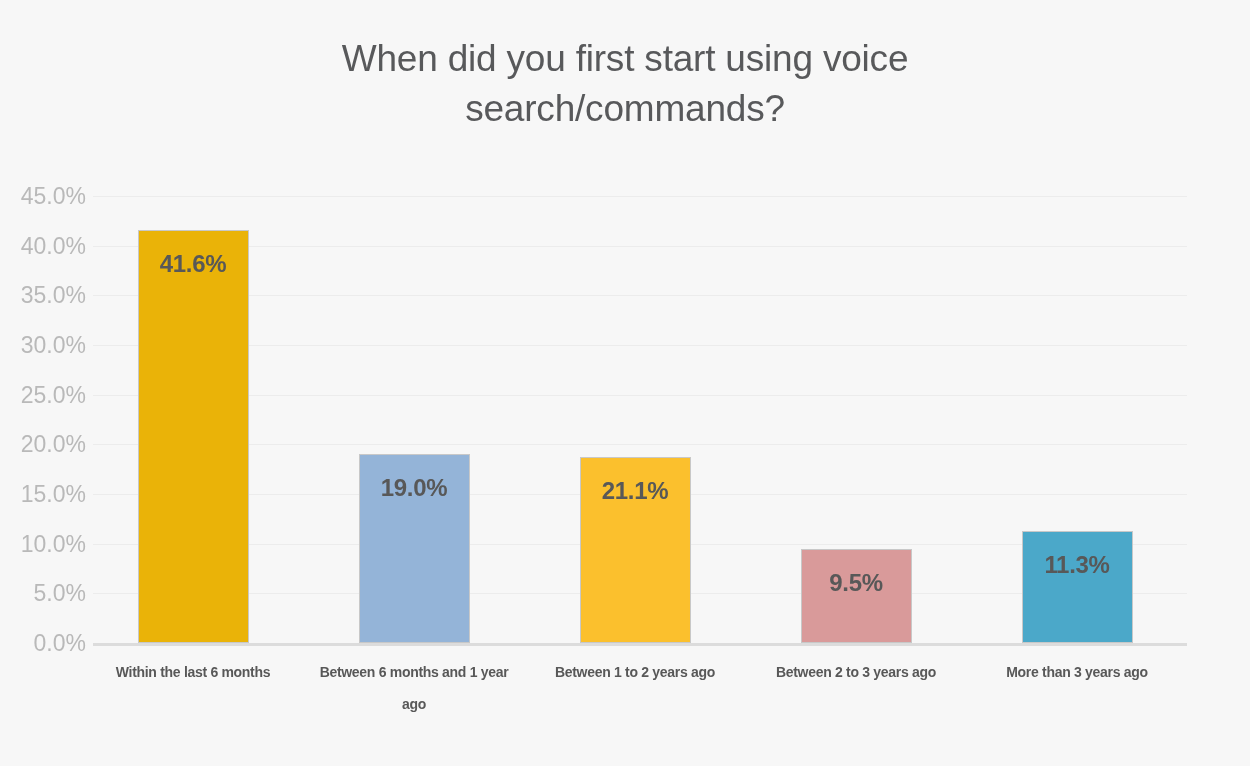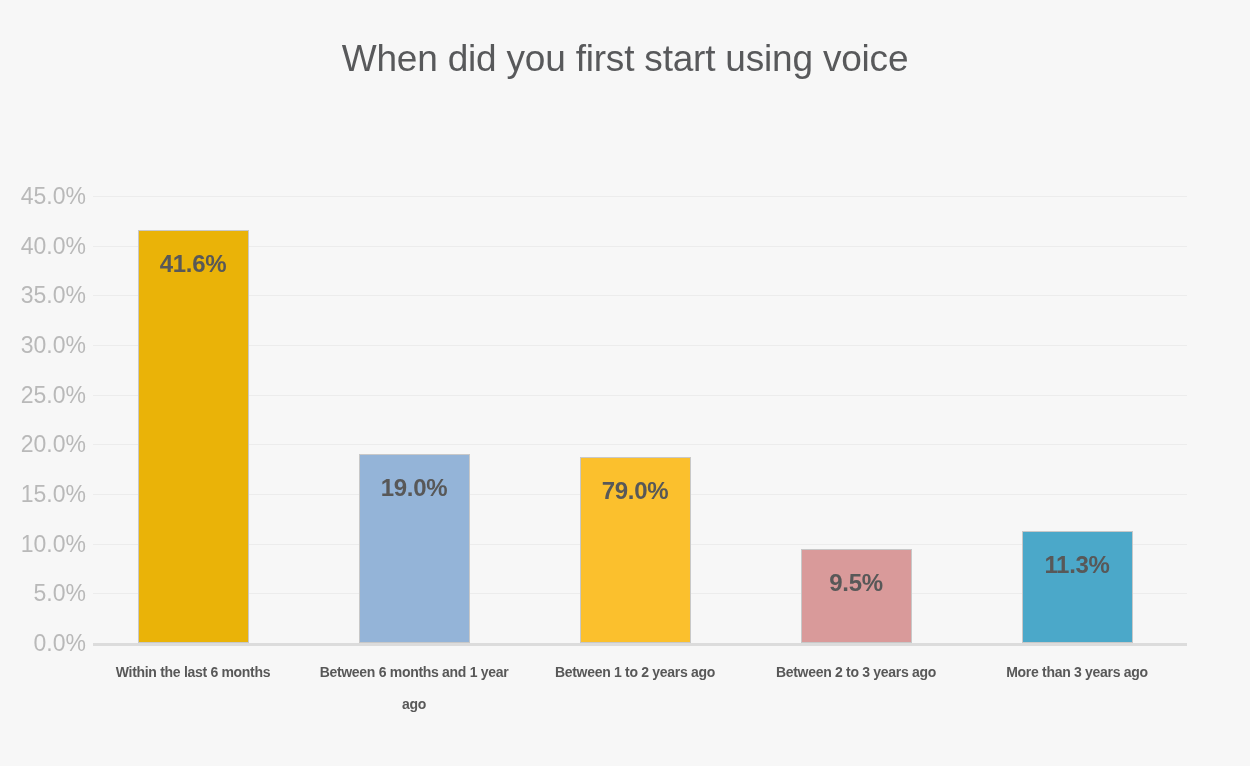--- a/index.html
+++ b/index.html
@@ -102,21 +102,21 @@
     font-weight: bold;
     color: #585858;
     letter-spacing: -0.3px;
   }
 </style>
 </head>
 <body>
 
 <div id="chart-root">
 
-  <div class="chart-title"><span>When did you first start using voice</span><br></div>
+  <div class="chart-title"><span>When did you first start using voice</span><br><span>search/commands?</span></div>
 
   <div class="plot">
 
     <div id="grid-layer">
         <div class="gridline" style="top: 192px;"></div>
         <div class="y-tick-label" style="top: 181px;">45.0%</div>
         <div class="gridline" style="top: 241.667px;"></div>
         <div class="y-tick-label" style="top: 230.667px;">40.0%</div>
         <div class="gridline" style="top: 291.333px;"></div>
         <div class="y-tick-label" style="top: 280.333px;">35.0%</div>
@@ -139,21 +139,21 @@
     <div class="axis-baseline"></div>
 
     <div id="bars-layer">
         <div class="bar" style="left: 137.5px; width: 111px; height: 413.227px; background: #eab308;">
           <div class="bar-value">41.6%</div>
         </div>
         <div class="bar" style="left: 358.5px; width: 111px; height: 188.733px; background: rgb(148, 180, 216);">
           <div class="bar-value">19.0%</div>
         </div>
         <div class="bar" style="left: 579.5px; width: 111px; height: 185.753px; background: rgb(251, 192, 45);">
-          <div class="bar-value">79.0%</div>
+          <div class="bar-value">21.1%</div>
         </div>
         <div class="bar" style="left: 800.5px; width: 111px; height: 94.3667px; background: rgb(217, 154, 154);">
           <div class="bar-value">9.5%</div>
         </div>
         <div class="bar" style="left: 1021.5px; width: 111px; height: 112.247px; background: rgb(75, 168, 201); text-decoration: underline;">
           <div class="bar-value">11.3%</div>
         </div>
       </div>
 
     <div id="cats-layer">

